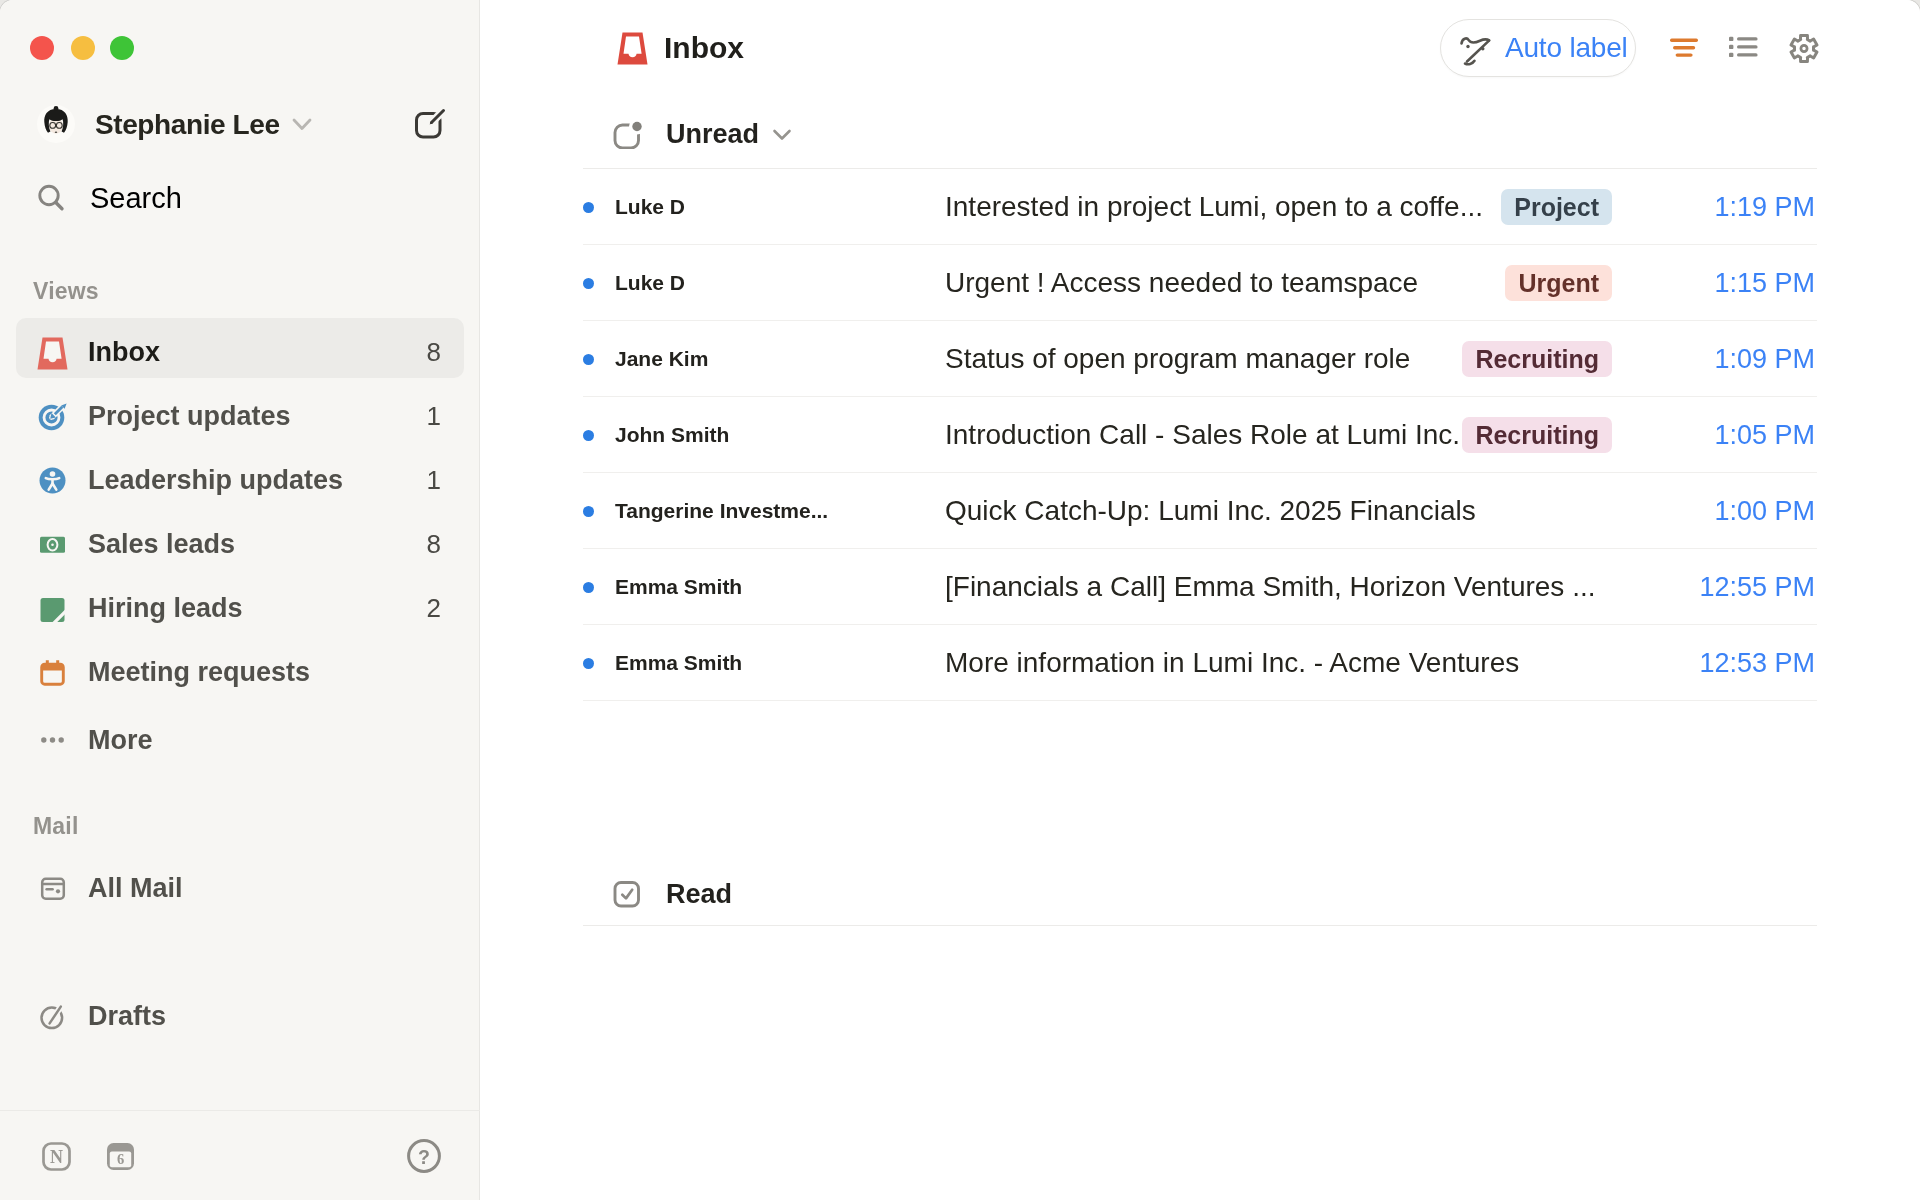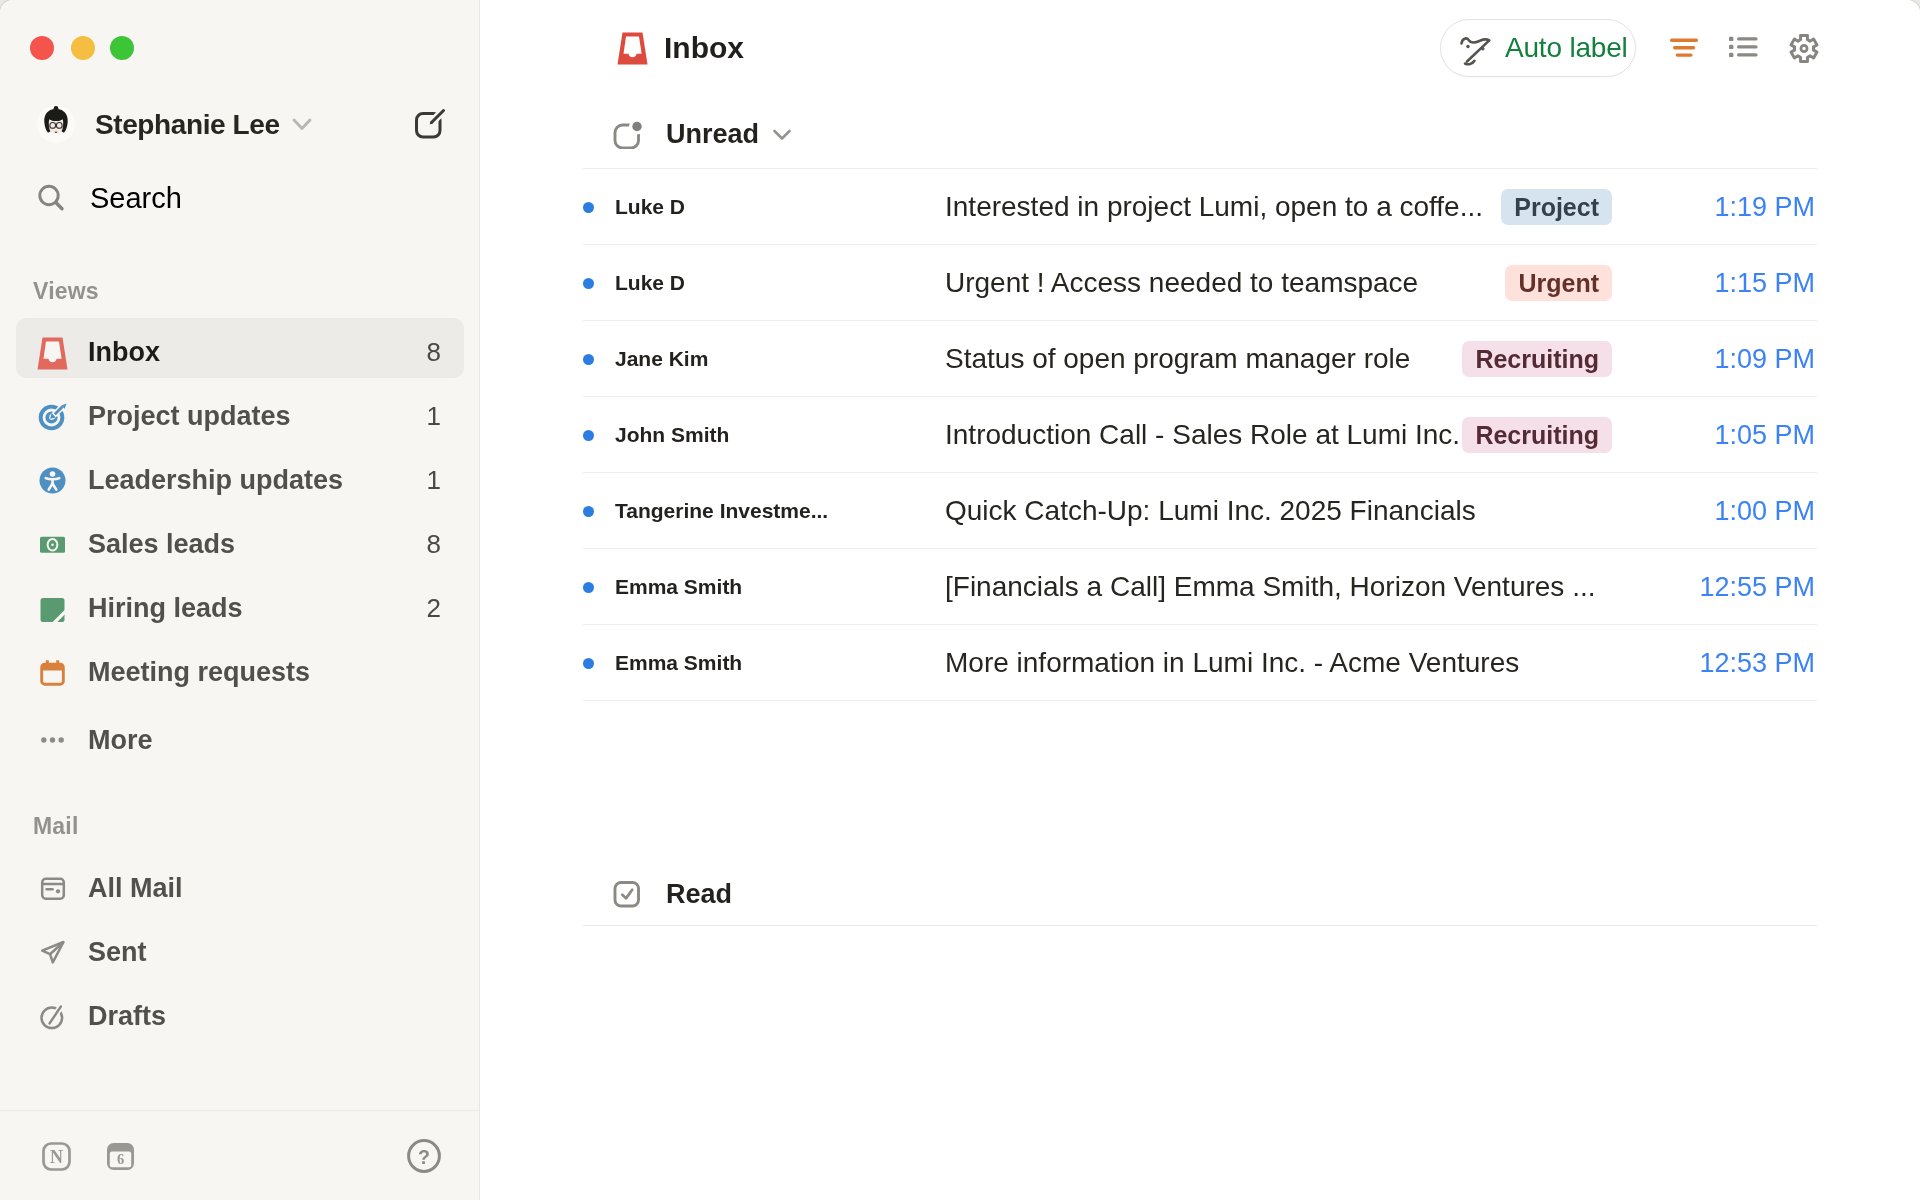--- a/index.html
+++ b/index.html
@@ -31,21 +31,21 @@
         </svg>
     <div class="abs" style="left:184px;top:31px;height:34px;line-height:34px;font-size:30px;font-weight:700;color:#201f1b">Inbox</div>
     <div class="abs" style="left:960px;top:19px;width:196px;height:58px;border:1.5px solid #e4e3e0;border-radius:29px;background:#fff;box-shadow:0 1px 2px rgba(0,0,0,0.03)">
       <svg class="abs" style="left:12px;top:13px" width="40" height="36" viewBox="0 0 40 36" fill="none" stroke="#56544f" stroke-width="2.6" stroke-linecap="round" stroke-linejoin="round">
         <path d="M8.5,10.5 C9.3,5.2 13.8,4.1 15.7,7.1 C17.8,10.3 22.5,9.7 27,7.7 C30.5,6.2 34,6 36.2,7.4"></path>
         <path d="M36,7.6 L14,28.5"></path>
         <path d="M12,30.5 C15,32 19.5,31 21.5,27.8"></path>
         <circle cx="15" cy="13.5" r="1.7" fill="#56544f" stroke="none"></circle>
         <circle cx="29.8" cy="15.8" r="1.7" fill="#56544f" stroke="none"></circle>
       </svg>
-      <div class="abs" style="left:64px;top:0;height:56px;line-height:56px;font-size:28px;font-weight:400;letter-spacing:-0.2px;color:#15803d">Auto label</div>
+      <div class="abs" style="left:64px;top:0;height:56px;line-height:56px;font-size:28px;font-weight:400;letter-spacing:-0.2px;color:#3b82f6">Auto label</div>
     </div>
     <svg class="abs" style="left:1188px;top:34px" width="32" height="28" viewBox="0 0 32 28">
       <rect x="2" y="4.6" width="28" height="3.4" rx="1.7" fill="#dd7a2e"></rect>
       <rect x="5" y="12" width="22.2" height="3.4" rx="1.7" fill="#dd7a2e"></rect>
       <rect x="7.6" y="19.4" width="17" height="3.4" rx="1.7" fill="#dd7a2e"></rect>
     </svg>
     <svg class="abs" style="left:1246px;top:35px" width="34" height="26" viewBox="0 0 34 26">
       <rect x="3" y="1.7" width="4.4" height="4.4" rx="1.2" fill="#8b8984"></rect>
       <rect x="3" y="9.7" width="4.4" height="4.4" rx="1.2" fill="#8b8984"></rect>
       <rect x="3" y="17.7" width="4.4" height="4.4" rx="1.2" fill="#8b8984"></rect>
@@ -228,27 +228,20 @@
   <div class="abs" id="mailitems" style="left:0;top:0;width:100%;height:100%">
     <div class="item" style="top:856px">
       <svg class="ic" style="left:39px;top:18px" width="28" height="28" viewBox="0 0 28 28">
         <rect x="3.2" y="4.8" width="21.6" height="19.9" rx="3.5" fill="none" stroke="#8c8a85" stroke-width="2.5"></rect>
         <path d="M3.2,10 L24.8,10" stroke="#8c8a85" stroke-width="2.5"></path>
         <path d="M7.6,15.2 L13.6,15.2" stroke="#8c8a85" stroke-width="2.5" stroke-linecap="round"></path>
         <circle cx="19" cy="17.3" r="2.1" fill="#8c8a85"></circle>
       </svg>
       <div class="tx" style="font-weight:600">All Mail</div>
     </div>
-    <div class="item" style="top:920px">
-      <svg class="ic" style="left:38px;top:18px" width="29" height="29" viewBox="0 0 29 29">
-        <path d="M25.5,4 L4.2,12.6 L12,16.2 L14.8,24.4 L25.5,4 Z" fill="none" stroke="#8c8a85" stroke-width="2.5" stroke-linejoin="round"></path>
-        <path d="M25.5,4 L12,16.2" stroke="#8c8a85" stroke-width="2.5" stroke-linejoin="round"></path>
-      </svg>
-      <div class="tx" style="font-weight:600">Sent</div>
-    </div>
     <div class="item" style="top:984px">
       <svg class="ic" style="left:38px;top:18px" width="30" height="30" viewBox="0 0 30 30">
         <circle cx="13.8" cy="15.8" r="10.3" fill="none" stroke="#8c8a85" stroke-width="2.5"></circle>
         <path d="M22.8,4.6 L11.6,21.4" stroke="#f7f6f3" stroke-width="6"></path>
         <path d="M22.8,4.6 L11.6,21.4" stroke="#8c8a85" stroke-width="2.5" stroke-linecap="round"></path>
       </svg>
       <div class="tx" style="font-weight:600">Drafts</div>
     </div>
   </div>
   <div class="abs" style="left:0;top:1110px;width:480px;height:1px;background:#ebeae7"></div>

